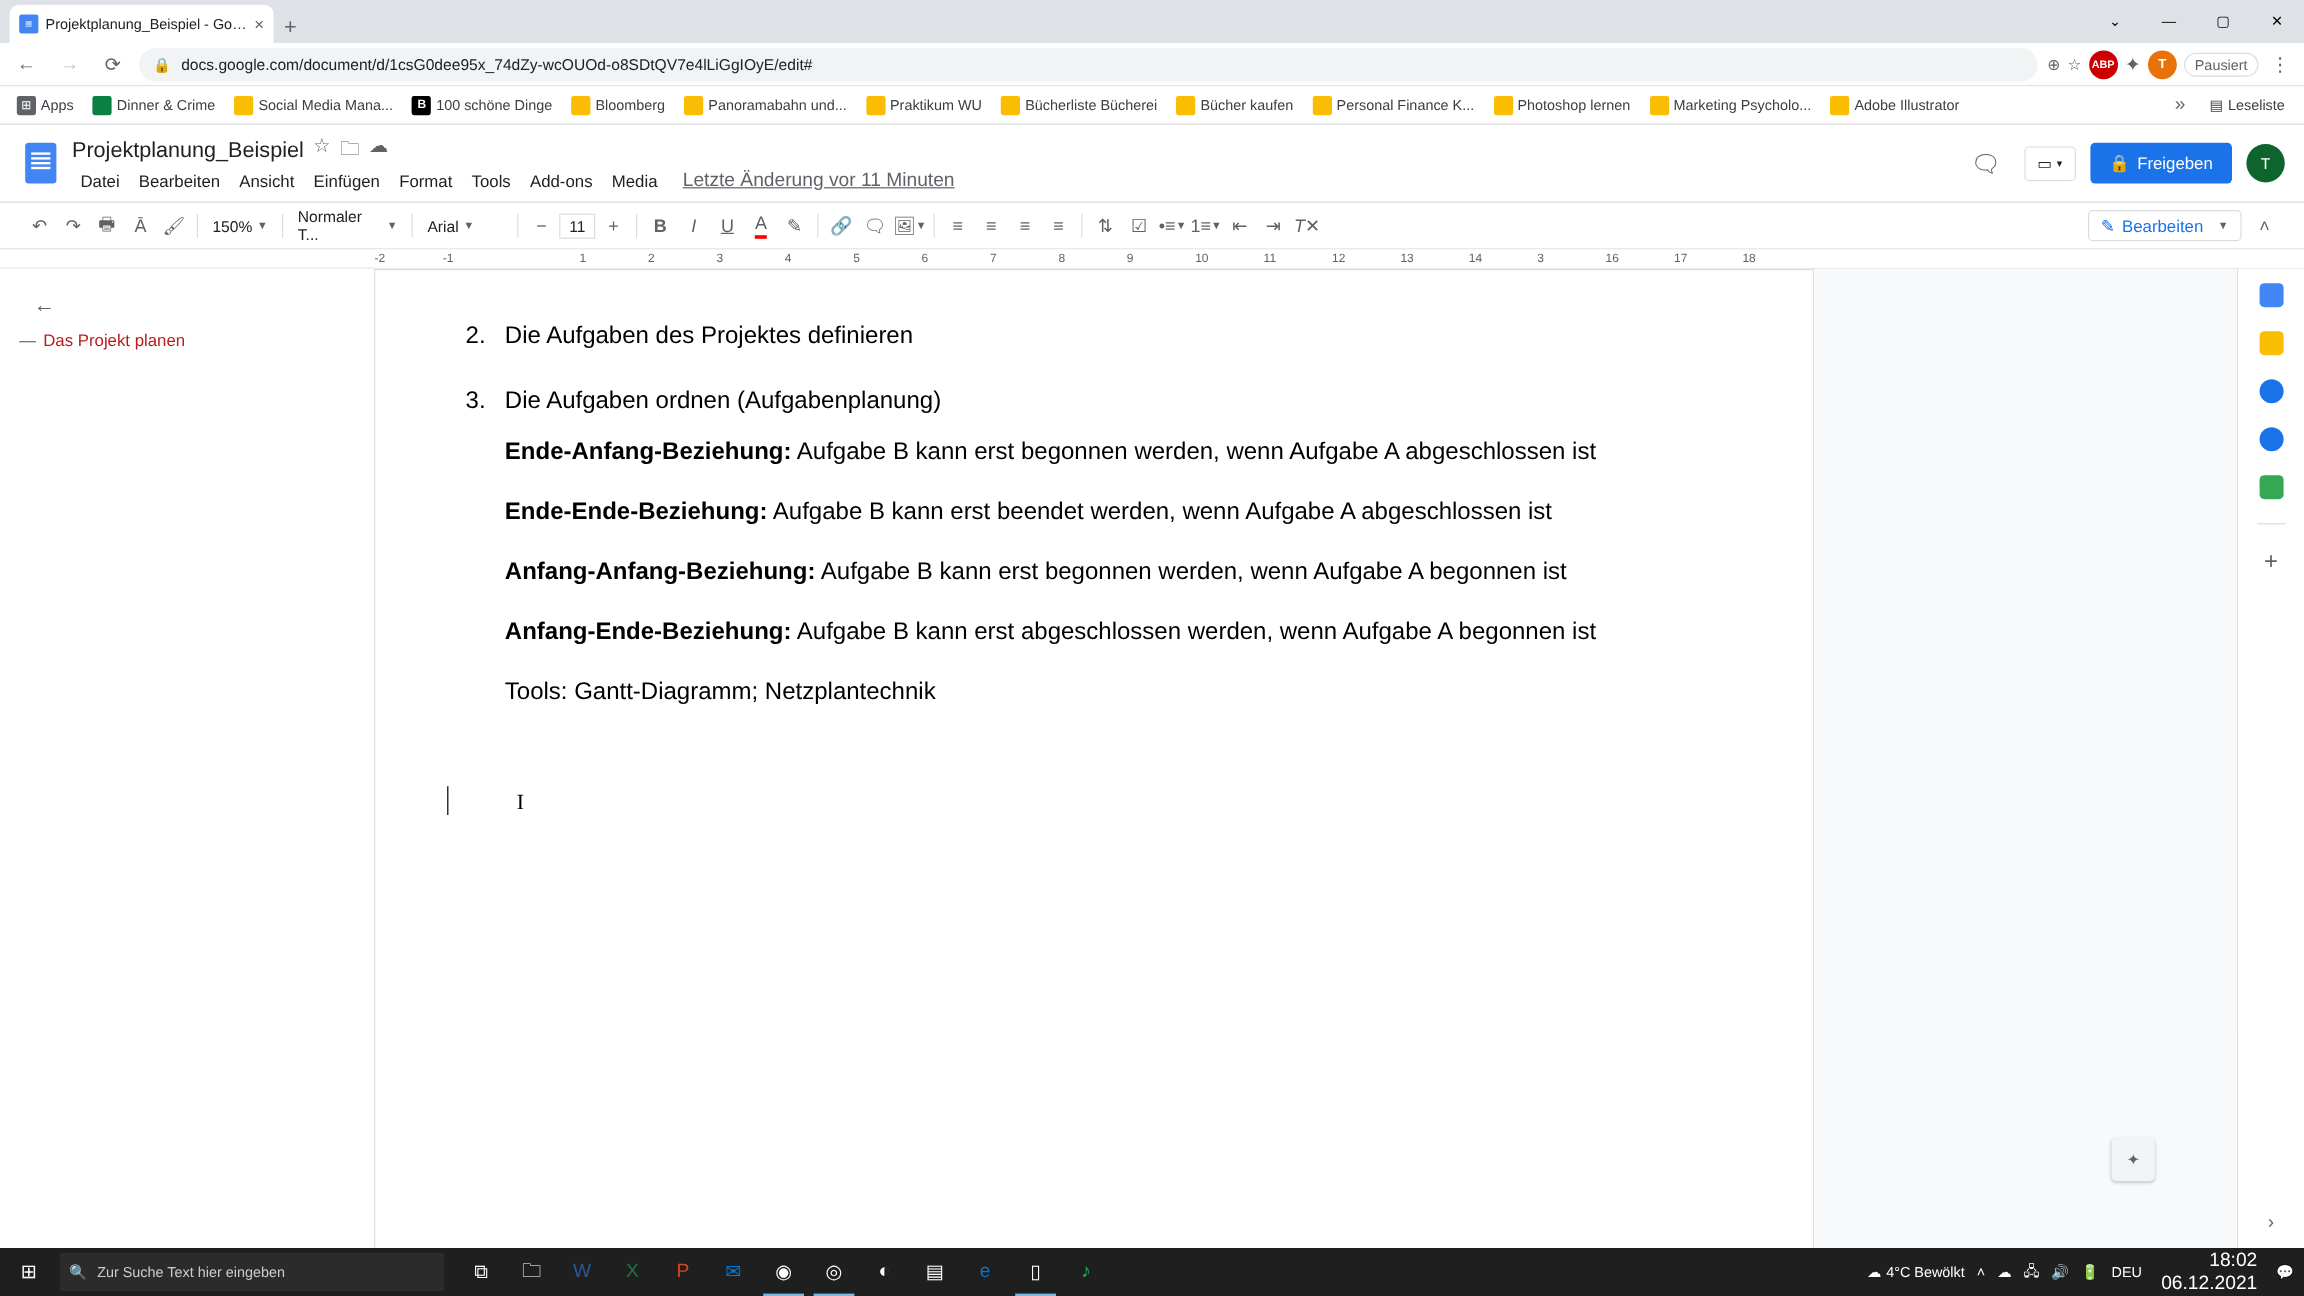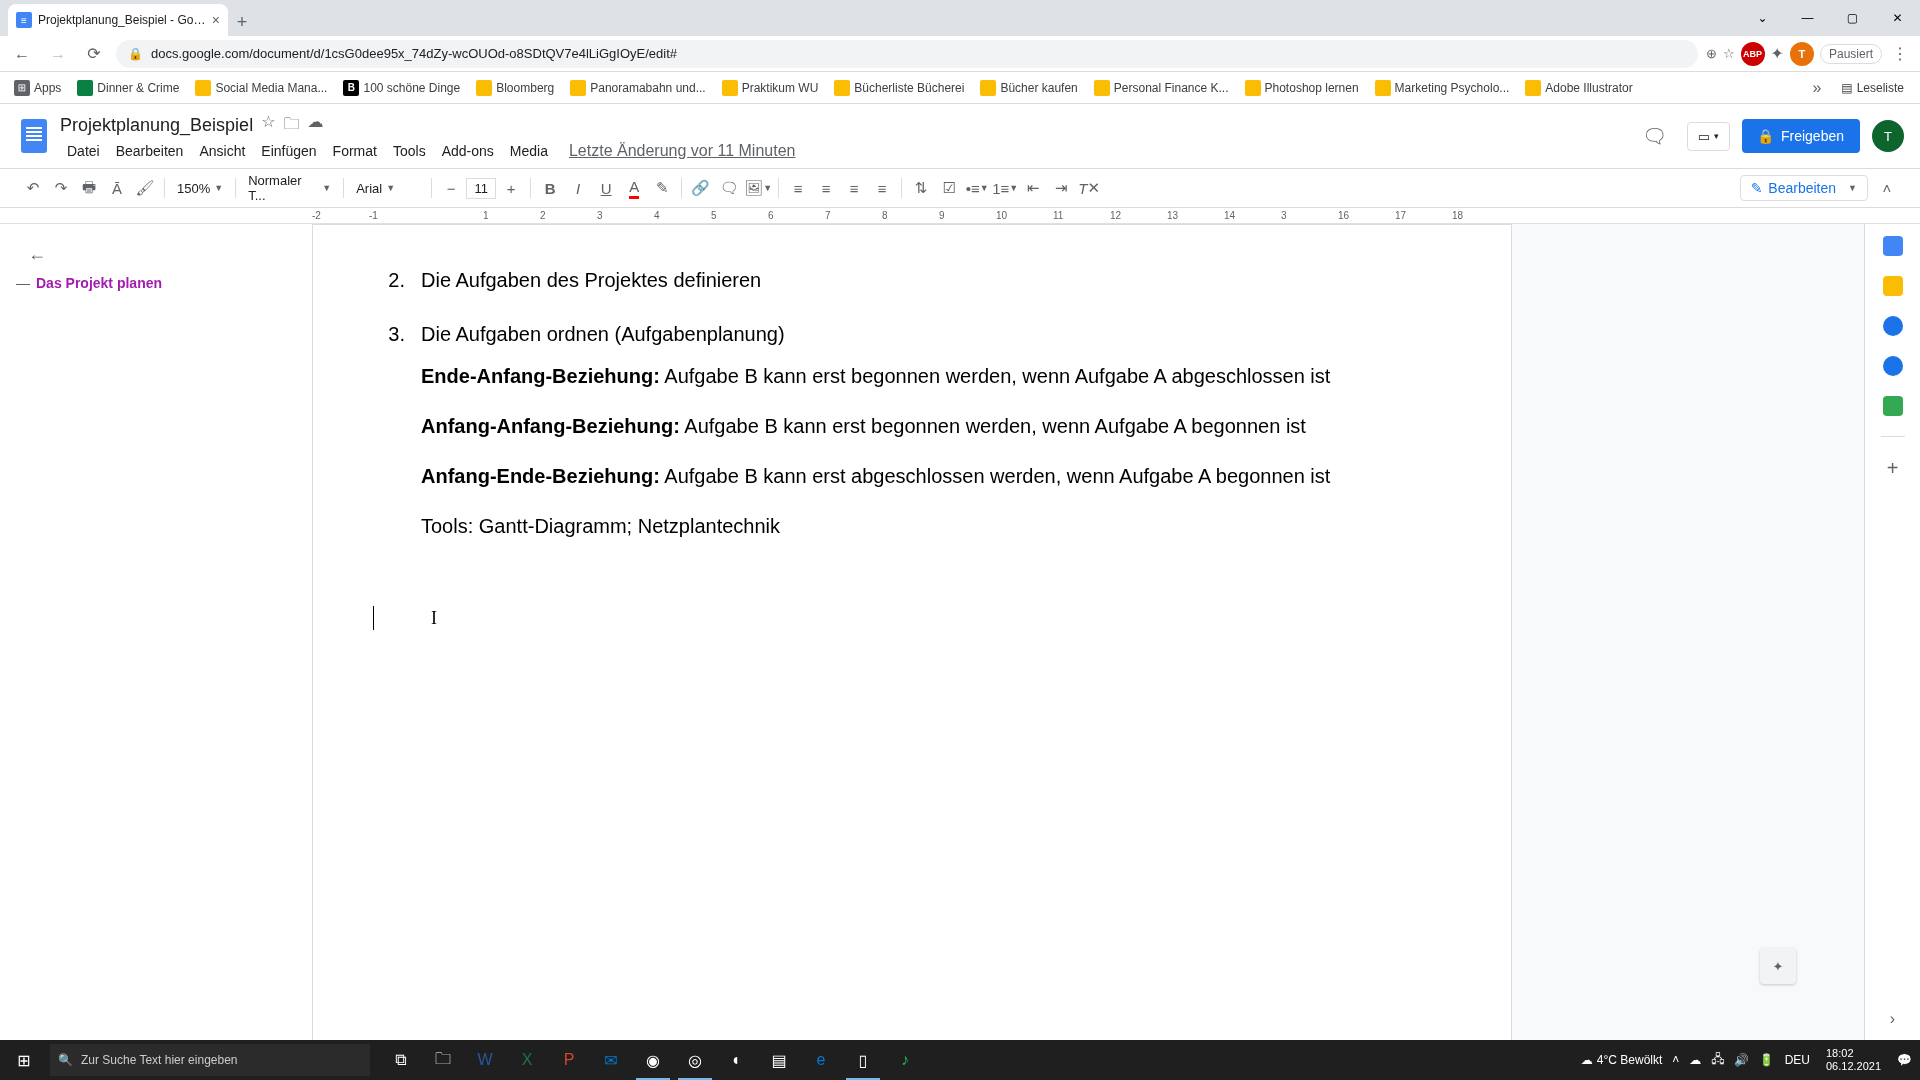--- a/index.html
+++ b/index.html
@@ -66,21 +66,21 @@
 .ruler-spacer { width: 312px; }
 .ruler { flex: 1; position: relative; font-size: 10px; color: #5f6368; background: #fff;}
 .ruler-mark { position: absolute; top: 2px; }
 
 
 .main { display: flex; height: calc(100% - 36px - 36px - 32px - 64px - 40px - 16px - 40px); background: #f8f9fa; }
 .outline-pane { width: 312px; background: #fff; padding: 16px 8px; }
 .outline-back { color: #5f6368; font-size: 18px; padding: 4px 20px; }
 .outline-item { display: flex; align-items: center; gap: 6px; padding: 6px 8px; font-size: 14px; }
 .outline-bullet { color: #5f6368; }
-.outline-text { color: #a21caf; font-weight: 700; }
+.outline-text { color: #b91c1c; font-weight: 400; }
 
 .doc-area { flex: 1; overflow: auto; display: flex; justify-content: flex-start; padding: 0; background: #f8f9fa; position: relative; }
 .page { width: 1200px; min-height: 900px; background: #fff; border: 1px solid #dadce0; margin: 0; padding: 40px 140px 40px 70px; font-size: 20px; line-height: 1.5; color: #000; position: relative; }
 .list-item { display: flex; gap: 16px; margin-bottom: 4px; }
 .list-num { min-width: 22px; text-align: right; }
 .list-body { flex: 1; }
 .indent { margin-left: 38px; margin-bottom: 16px; margin-top: 12px;}
 .para { margin-bottom: 20px; }
 .spacer-para { height: 20px; }
 .bold { font-weight: bold; }
@@ -100,21 +100,21 @@
 
 
 .taskbar { position: fixed; bottom: 0; left: 0; right: 0; height: 40px; background: #1f1f1f; display: flex; align-items: center; color: #fff; font-size: 12px; }
 .start-btn { width: 48px; height: 40px; display: flex; align-items: center; justify-content: center; font-size: 16px; }
 .search-box { width: 320px; height: 32px; background: #2b2b2b; display: flex; align-items: center; padding: 0 8px; gap: 8px; color: #ccc; margin: 0 2px; }
 .task-icons { display: flex; align-items: center; height: 40px; margin-left: 8px;}
 .task-icon { width: 42px; height: 40px; display: flex; align-items: center; justify-content: center; font-size: 16px; position: relative;}
 .task-icon.active::after { content:''; position:absolute; bottom:0; left:4px; right:4px; height:2px; background:#76b9ed;}
 .tray { margin-left: auto; display: flex; align-items: center; gap: 10px; padding: 0 8px; }
 .tray-item { display: flex; align-items: center; gap: 4px; font-size: 12px; }
-.clock { line-height: 1.2; font-size: 11px; padding: 0 6px; }
+.clock { text-align: right; line-height: 1.2; font-size: 16px; padding: 0 6px; }
 </style>
 </head>
 <body>
 
 <div class="browser-tabs">
   <div class="tab">
     <span class="tab-favicon">≡</span>
     <span class="tab-title">Projektplanung_Beispiel - Googl</span>
     <span class="tab-close">×</span>
   </div>
@@ -352,20 +352,21 @@
       <div class="list-item">
         <span class="list-num">2.</span>
         <span class="list-body">Die Aufgaben des Projektes definieren</span>
       </div>
       <div class="spacer-para"></div>
       <div class="list-item">
         <span class="list-num">3.</span>
         <span class="list-body">Die Aufgaben ordnen (Aufgabenplanung)</span>
       </div>
       <div class="indent para"><span class="bold">Ende-Anfang-Beziehung:</span><span> Aufgabe B kann erst begonnen werden, wenn Aufgabe A abgeschlossen ist</span></div>
+      <div class="indent para"><span class="bold">Ende-Ende-Beziehung:</span><span> Aufgabe B kann erst beendet werden, wenn Aufgabe A abgeschlossen ist</span></div>
       <div class="indent para"><span class="bold">Anfang-Anfang-Beziehung:</span><span> Aufgabe B kann erst begonnen werden, wenn Aufgabe A begonnen ist</span></div>
       <div class="indent para"><span class="bold">Anfang-Ende-Beziehung:</span><span> Aufgabe B kann erst abgeschlossen werden, wenn Aufgabe A begonnen ist</span></div>
       <div class="indent para">Tools: Gantt-Diagramm; Netzplantechnik</div>
       <div style="height:40px"></div>
       <div style="position:relative;height:30px;">
         <span class="cursor-mark"></span>
         <span class="text-cursor-icon" style="left:48px; top:4px;">I</span>
       </div>
     </div>
     <div class="sp-explore">✦</div>

